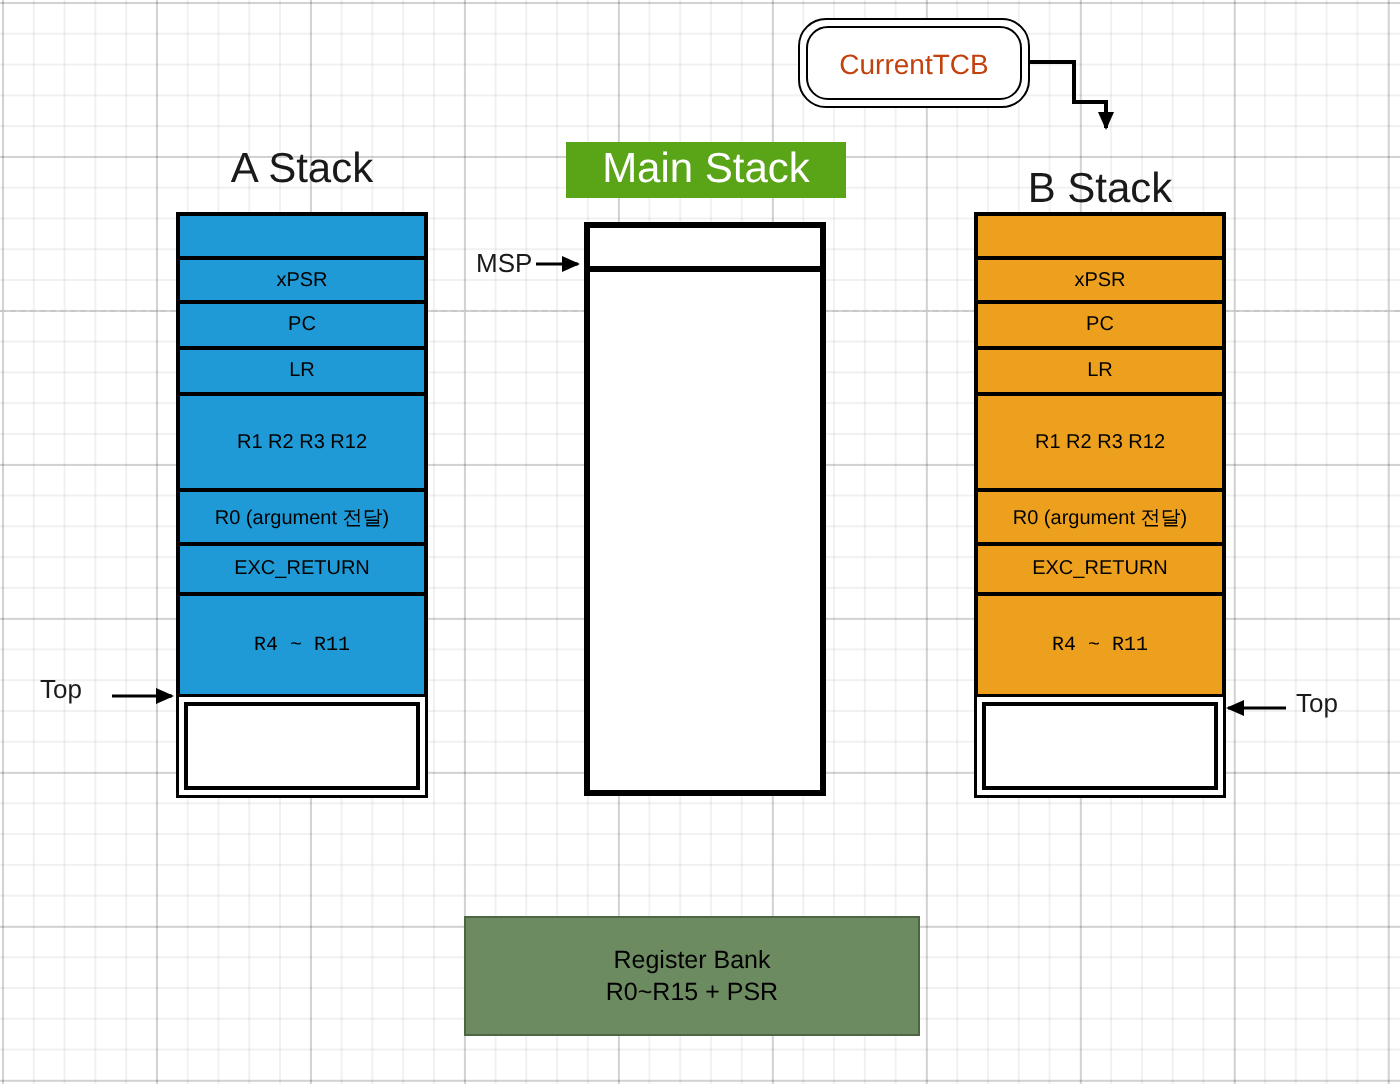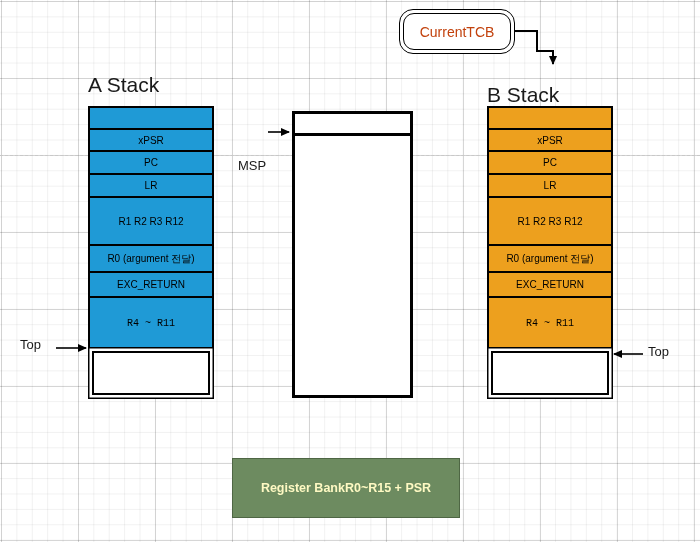--- a/index.html
+++ b/index.html
@@ -36,20 +36,21 @@
     position: absolute;
     left: 0;
     width: 700px;
     height: 0;
     border-top: 1.5px dashed #c8c8c8;
   }
 
   
   .stack-title {
     position: absolute;
+    text-align: center;
     font-size: 21px;
     color: #1a1a1a;
     font-family: "Liberation Sans", sans-serif;
     white-space: nowrap;
   }
   .title-banner {
     position: absolute;
     display: flex;
     align-items: center;
     justify-content: center;
@@ -125,26 +126,26 @@
     pointer-events: none;
   }
 
   
   .reg-bank {
     position: absolute;
     box-sizing: border-box;
     background: #6d8b60;
     border: 1.5px solid #4e6644;
     display: flex;
-    align-items: center;
-    justify-content: center;
-    color: #fef9c3;
+    flex-direction: column;
+    align-items: center;
+    justify-content: center;
+    color: #000000;
     font-size: 12.5px;
     line-height: 16px;
-    font-weight: bold;
   }
 
   
   .arrow-label {
     position: absolute;
     font-size: 13px;
     color: #1a1a1a;
     white-space: nowrap;
   }
   .svg-layer {
@@ -177,25 +178,28 @@
     <div class="stack-seg" style="height:48px;">R1 R2 R3 R12</div>
     <div class="stack-seg" style="height:27px;">R0 (argument 전달)</div>
     <div class="stack-seg" style="height:25px;">EXC_RETURN</div>
     <div class="stack-seg last" style="height:51px;">R4 ~ R11</div>
   </div>
 
   <div class="free-box" style="left:92px; top:351px; width:118px; height:44px;"></div>
 
   <div class="arrow-label" style="left:20px; top:337px;">Top</div>
 
+  <div class="title-banner" style="left:283px; top:71px; width:140px; height:28px; background:#5aa417;">
+    <span>Main Stack</span>
+  </div>
 
   <div class="hollow-box" style="left:292px; top:111px; width:121px; height:287px;"></div>
   <div class="hollow-divider" style="left:292px; top:133px; width:121px;"></div>
 
-  <div class="arrow-label" style="left:238px; top:124px;margin-top:34px;">MSP</div>
+  <div class="arrow-label" style="left:238px; top:124px;">MSP</div>
 
   <div class="stack-title" style="left:487px; top:83px; width:126px;">B Stack</div>
 
   <div class="stack-col" style="left:487px; top:106px; width:126px; height:246px; background:#eda01e;">
     <div class="stack-seg" style="height:22px;"></div>
     <div class="stack-seg" style="height:22px;">xPSR</div>
     <div class="stack-seg" style="height:23px;">PC</div>
     <div class="stack-seg" style="height:23px;">LR</div>
     <div class="stack-seg" style="height:48px;">R1 R2 R3 R12</div>
     <div class="stack-seg" style="height:27px;">R0 (argument 전달)</div>

